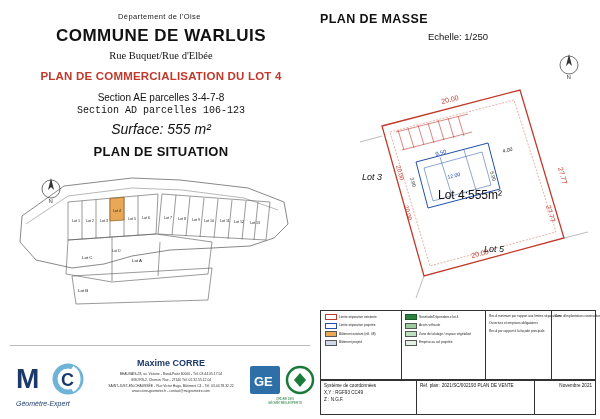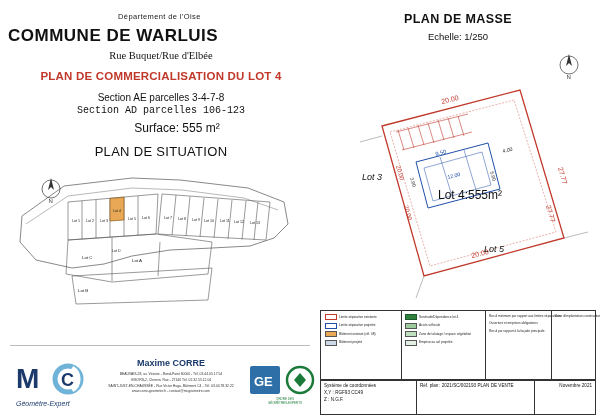--- a/index.html
+++ b/index.html
@@ -32,21 +32,21 @@
     position: absolute;
     left: 110px; top: 8px;
     font-size: 7.5px;
     letter-spacing: .4px;
     color: #1a1a1a;
   }
   .commune {
     position: absolute;
     left: 0; top: 22px;
     width: 306px;
-    text-align: left;
+    text-align: center;
     font-size: 17px;
     font-weight: bold;
     letter-spacing: .5px;
     color: #111;
   }
   .rue {
     position: absolute;
     left: 0; top: 46px;
     width: 306px;
     text-align: center;
@@ -74,52 +74,53 @@
   .sect2 {
     position: absolute;
     left: 0; top: 101px;
     width: 306px;
     text-align: center;
     font-size: 10px;
     font-family: Liberation Mono, monospace;
   }
   .surface {
     position: absolute;
-    left: 16px; top: 117px;
-    width: 306px;
-    text-align: center;
-    font-size: 12px;
+    left: 0; top: 117px;
+    width: 306px;
+    text-align: center;
+    font-size: 14px;
+    font-style: italic;
   }
   .plan-situation {
     position: absolute;
     left: 0; top: 140px;
     width: 306px;
     text-align: center;
     font-size: 13px;
-    font-weight: normal;
+    font-weight: bold;
     letter-spacing: .3px;
   }
 
   .situation-map {
     position: absolute;
     left: 4px; top: 160px;
     width: 298px; height: 150px;
   }
 
   
   .right-panel {
     position: absolute;
     left: 320px; top: 4px;
     width: 276px; height: 408px;
   }
   .pm-title {
     position: absolute;
     left: 0; top: 8px;
     width: 276px;
-    text-align: center;
+    text-align: left;
     font-size: 12.5px;
     font-weight: bold;
     letter-spacing: .4px;
   }
   .pm-echelle {
     position: absolute;
     left: 0; top: 27px;
     width: 276px;
     text-align: center;
     font-size: 9.5px;

